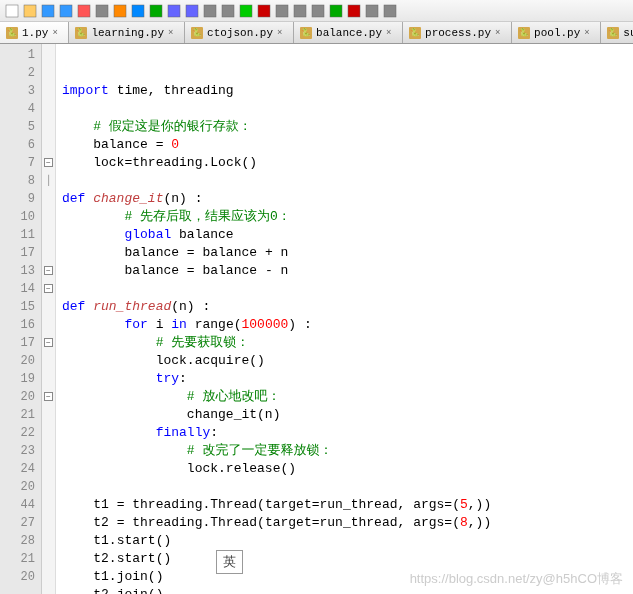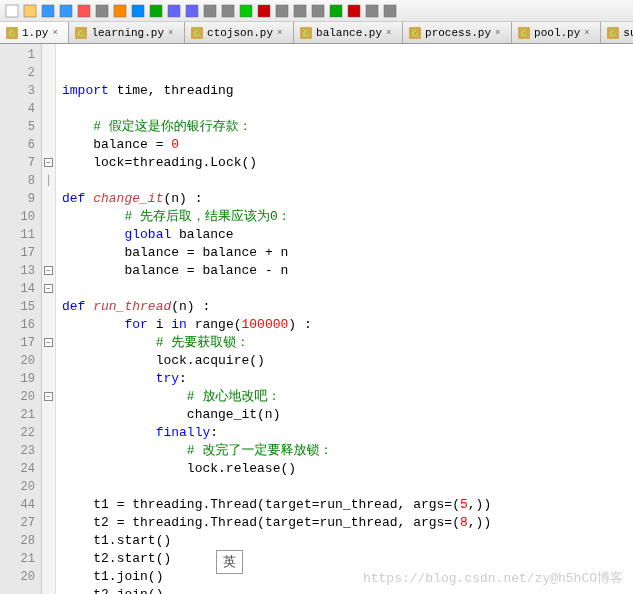--- a/index.html
+++ b/index.html
@@ -116,21 +116,21 @@
 .str, .cm { color: #008000; }
 .op { color: #000; }
 .id { color: #000; font-family: Liberation Mono, monospace; }
 .watermark {
   position: absolute;
   bottom: 6px;
   right: 10px;
   color: #ccc;
   font-size: 13px;
   pointer-events: none;
-  font-family: Liberation Mono, monospace;
+  font-family: Liberation Sans, sans-serif;
 }
 .ime-box {
   position: absolute;
   bottom: 20px;
   left: 160px;
   border: 1px solid #999;
   background: #fff;
   padding: 2px 6px;
   font-size: 13px;
   font-family: "Microsoft YaHei", sans-serif;

